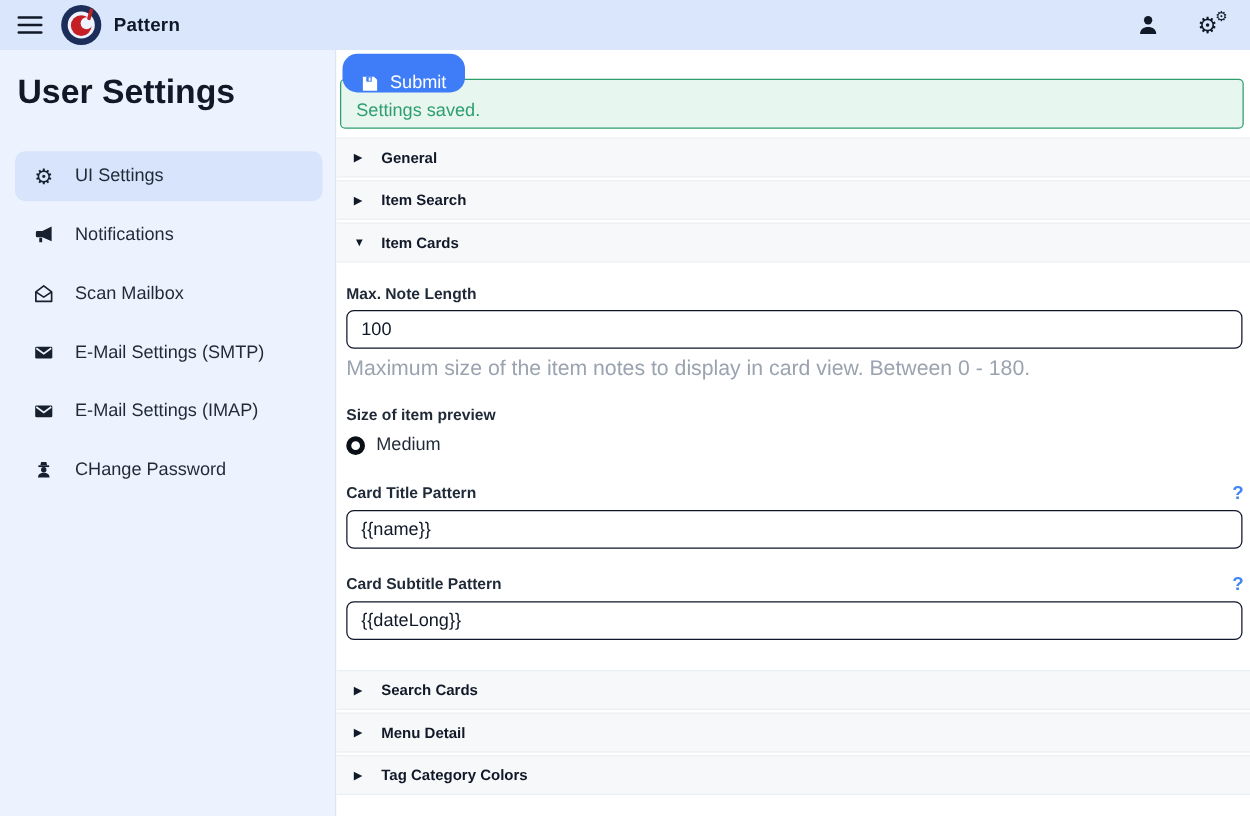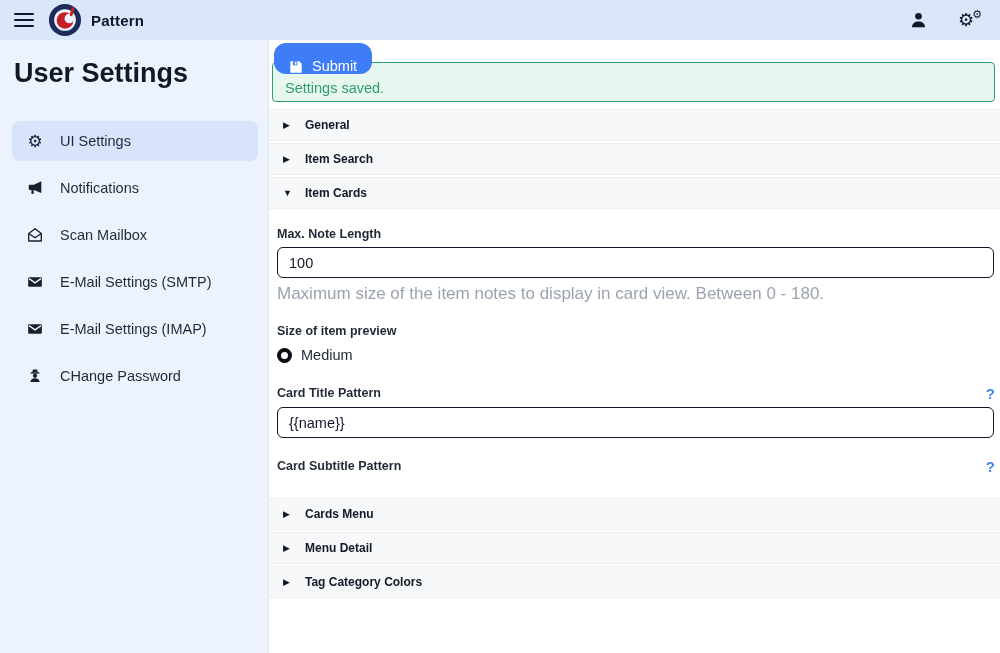--- a/index.html
+++ b/index.html
@@ -221,27 +221,28 @@
       <div class="label-row">
         <span class="field-label">Card Title Pattern</span>
         <span class="help">?</span>
       </div>
       <input class="text-input" type="text" value="{{name}}" style="">
 
       <div class="label-row">
         <span class="field-label">Card Subtitle Pattern</span>
         <span class="help">?</span>
       </div>
+      <input class="text-input" type="text" value="{{dateLong}}" style="">
     </div>
 
     
     <div class="accordion-bottom">
       <div class="acc-row">
         <span class="acc-caret">▶</span>
-        <span class="acc-label">Cards Menu</span>
+        <span class="acc-label">Search Cards</span>
       </div>
       <div class="acc-row">
         <span class="acc-caret">▶</span>
         <span class="acc-label">Menu Detail</span>
       </div>
       <div class="acc-row">
         <span class="acc-caret">▶</span>
         <span class="acc-label">Tag Category Colors</span>
       </div>
 

